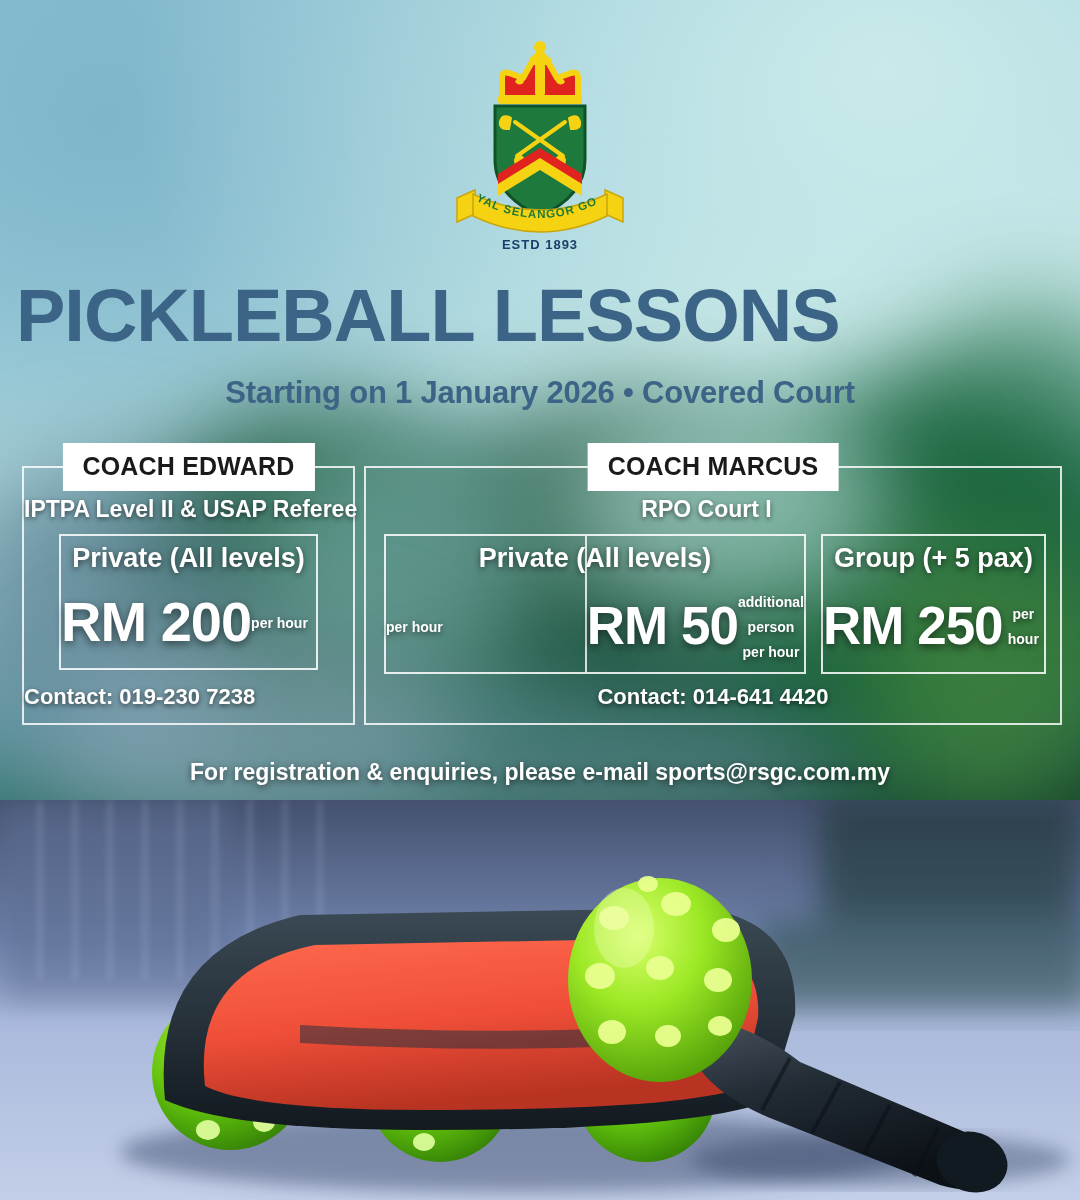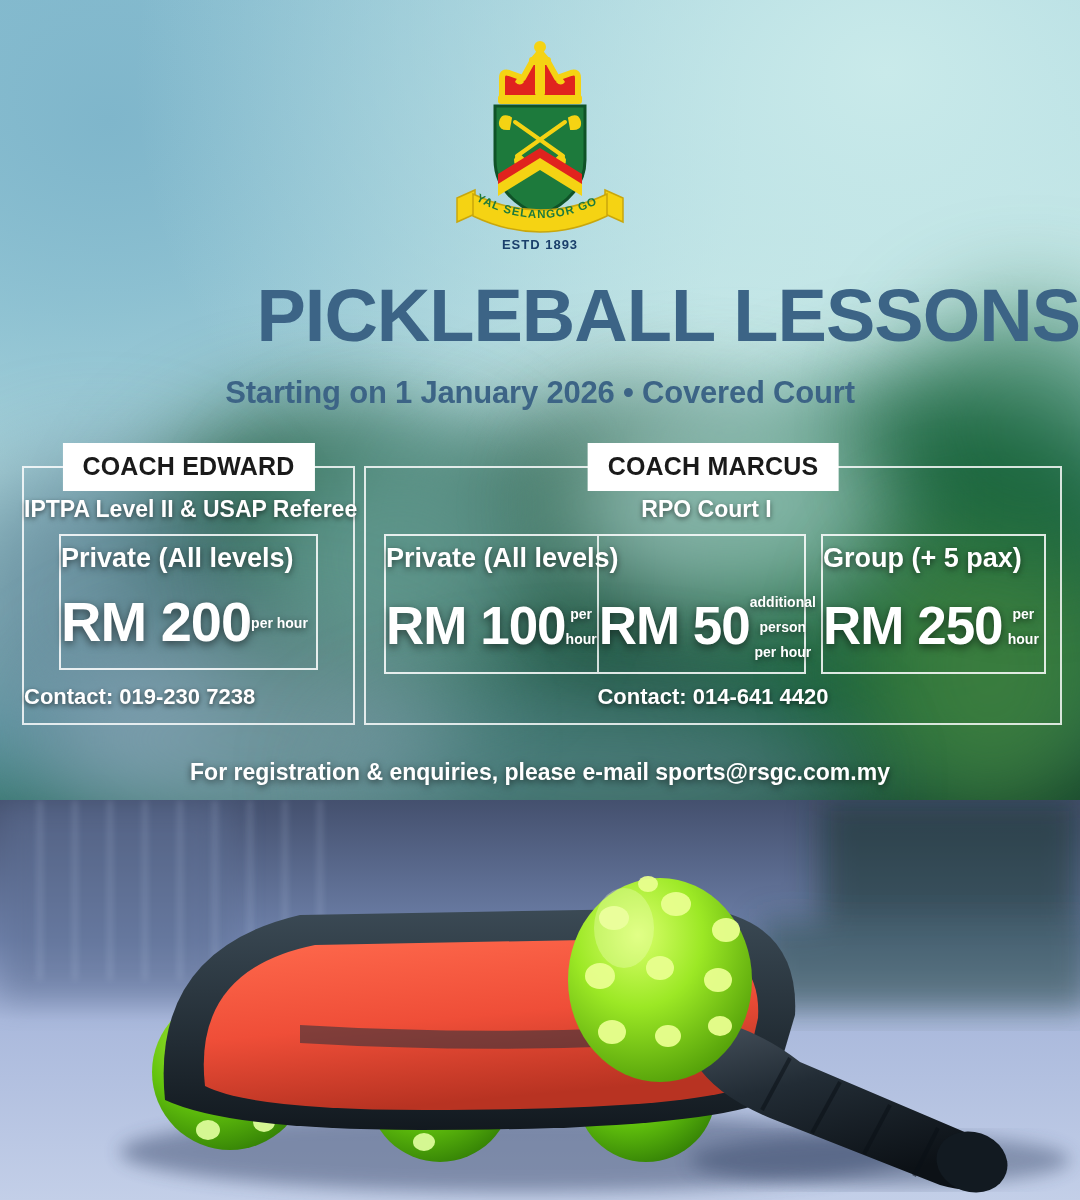--- a/index.html
+++ b/index.html
@@ -27,23 +27,24 @@
   .b8{left:40px;top:630px;width:420px;height:220px;background:rgba(140,168,186,.68);}
   .b9{left:330px;top:690px;width:520px;height:180px;background:rgba(110,150,160,.50);}
   .b10{left:900px;top:300px;width:260px;height:260px;background:rgba(26,104,62,.55);}
 
   
   #crest{position:absolute;left:0;right:0;top:38px;display:flex;justify-content:center;}
   #crest svg{display:block;}
 
   
   #title{
-    position:absolute;left:0;right:0;top:279px;text-align:right;
+    position:absolute;left:0;right:0;top:279px;text-align:left;
     font-size:74px;line-height:74px;font-weight:bold;letter-spacing:-1px;
     color:#3c6486;
+    padding-left:16px;
   }
   #subtitle{
     position:absolute;left:0;right:0;top:376px;text-align:center;
     font-size:31px;line-height:34px;font-weight:bold;letter-spacing:-.2px;
     color:#3c6486;
   }
 
   
   .panel{position:absolute;border:2px solid rgba(255,255,255,.82);}
   #panel-edward{left:22px;top:466px;width:329px;height:255px;}
@@ -67,21 +68,21 @@
   }
   #contact-marcus{text-align:center;}
 
   
   .pricebox{position:absolute;border:2px solid rgba(255,255,255,.85);display:flex;}
   #price-edward{left:35px;top:66px;width:255px;height:132px;}
   #price-marcus-private{left:18px;top:66px;width:418px;height:136px;}
   #price-marcus-group{left:455px;top:66px;width:221px;height:136px;}
 
   .pb-title{
-    position:absolute;left:0;right:0;top:7px;
+    position:absolute;left:0;right:0;top:7px;text-align:center;
     font-size:27px;line-height:30px;font-weight:bold;color:#fff;
     text-shadow:0 2px 6px rgba(0,0,0,.55);white-space:nowrap;
   }
   .pcell{flex:1;position:relative;display:flex;flex-direction:row;
     align-items:center;justify-content:flex-start;padding-top:44px;}
   .pcell.divided{border-left:2px solid rgba(255,255,255,.8);}
   .amount{
     font-size:53px;line-height:56px;font-weight:bold;color:#fff;
     letter-spacing:-1px;white-space:nowrap;
     text-shadow:0 3px 9px rgba(0,0,0,.55);
@@ -180,21 +181,20 @@
     <div class="contact">Contact: 019-230 7238</div>
   </div>
 
   <div class="panel" id="panel-marcus">
     <div class="coach-badge">COACH MARCUS</div>
     <div class="coach-cert">RPO Court I</div>
 
     <div class="pricebox" id="price-marcus-private">
       <div class="pb-title">Private (All levels)</div>
       <div class="pcell">
-        <div class="amount">RM 100</div>
         <div class="unit">per hour</div>
       </div>
       <div class="pcell divided">
         <div class="amount">RM 50</div>
         <div class="unit">additional person<br>per hour</div>
       </div>
     </div>
 
     <div class="pricebox" id="price-marcus-group">
       <div class="pb-title">Group (+ 5 pax)</div>

